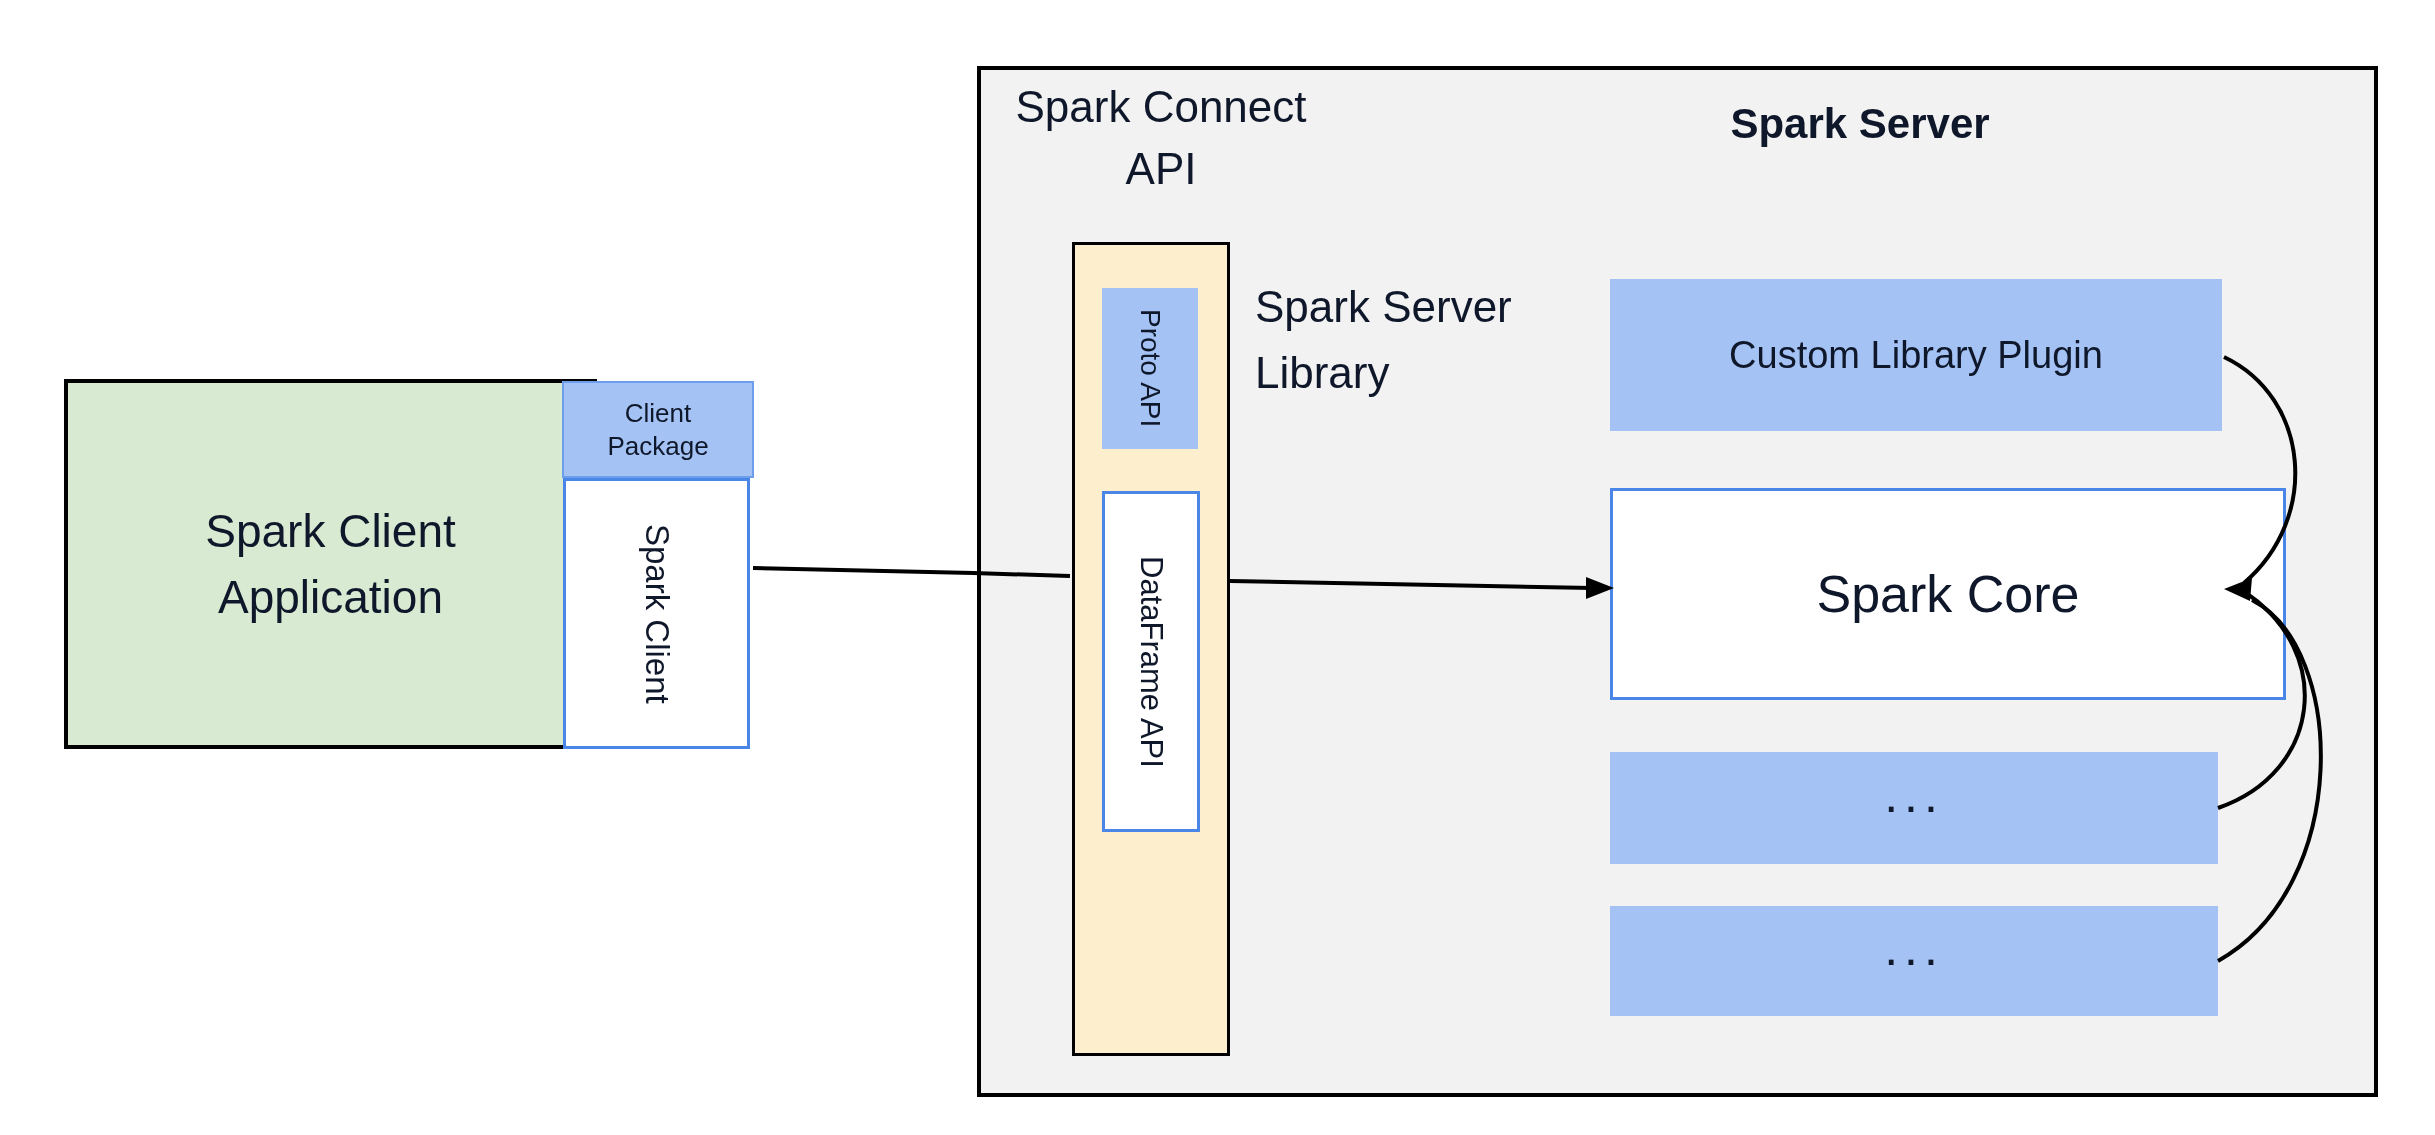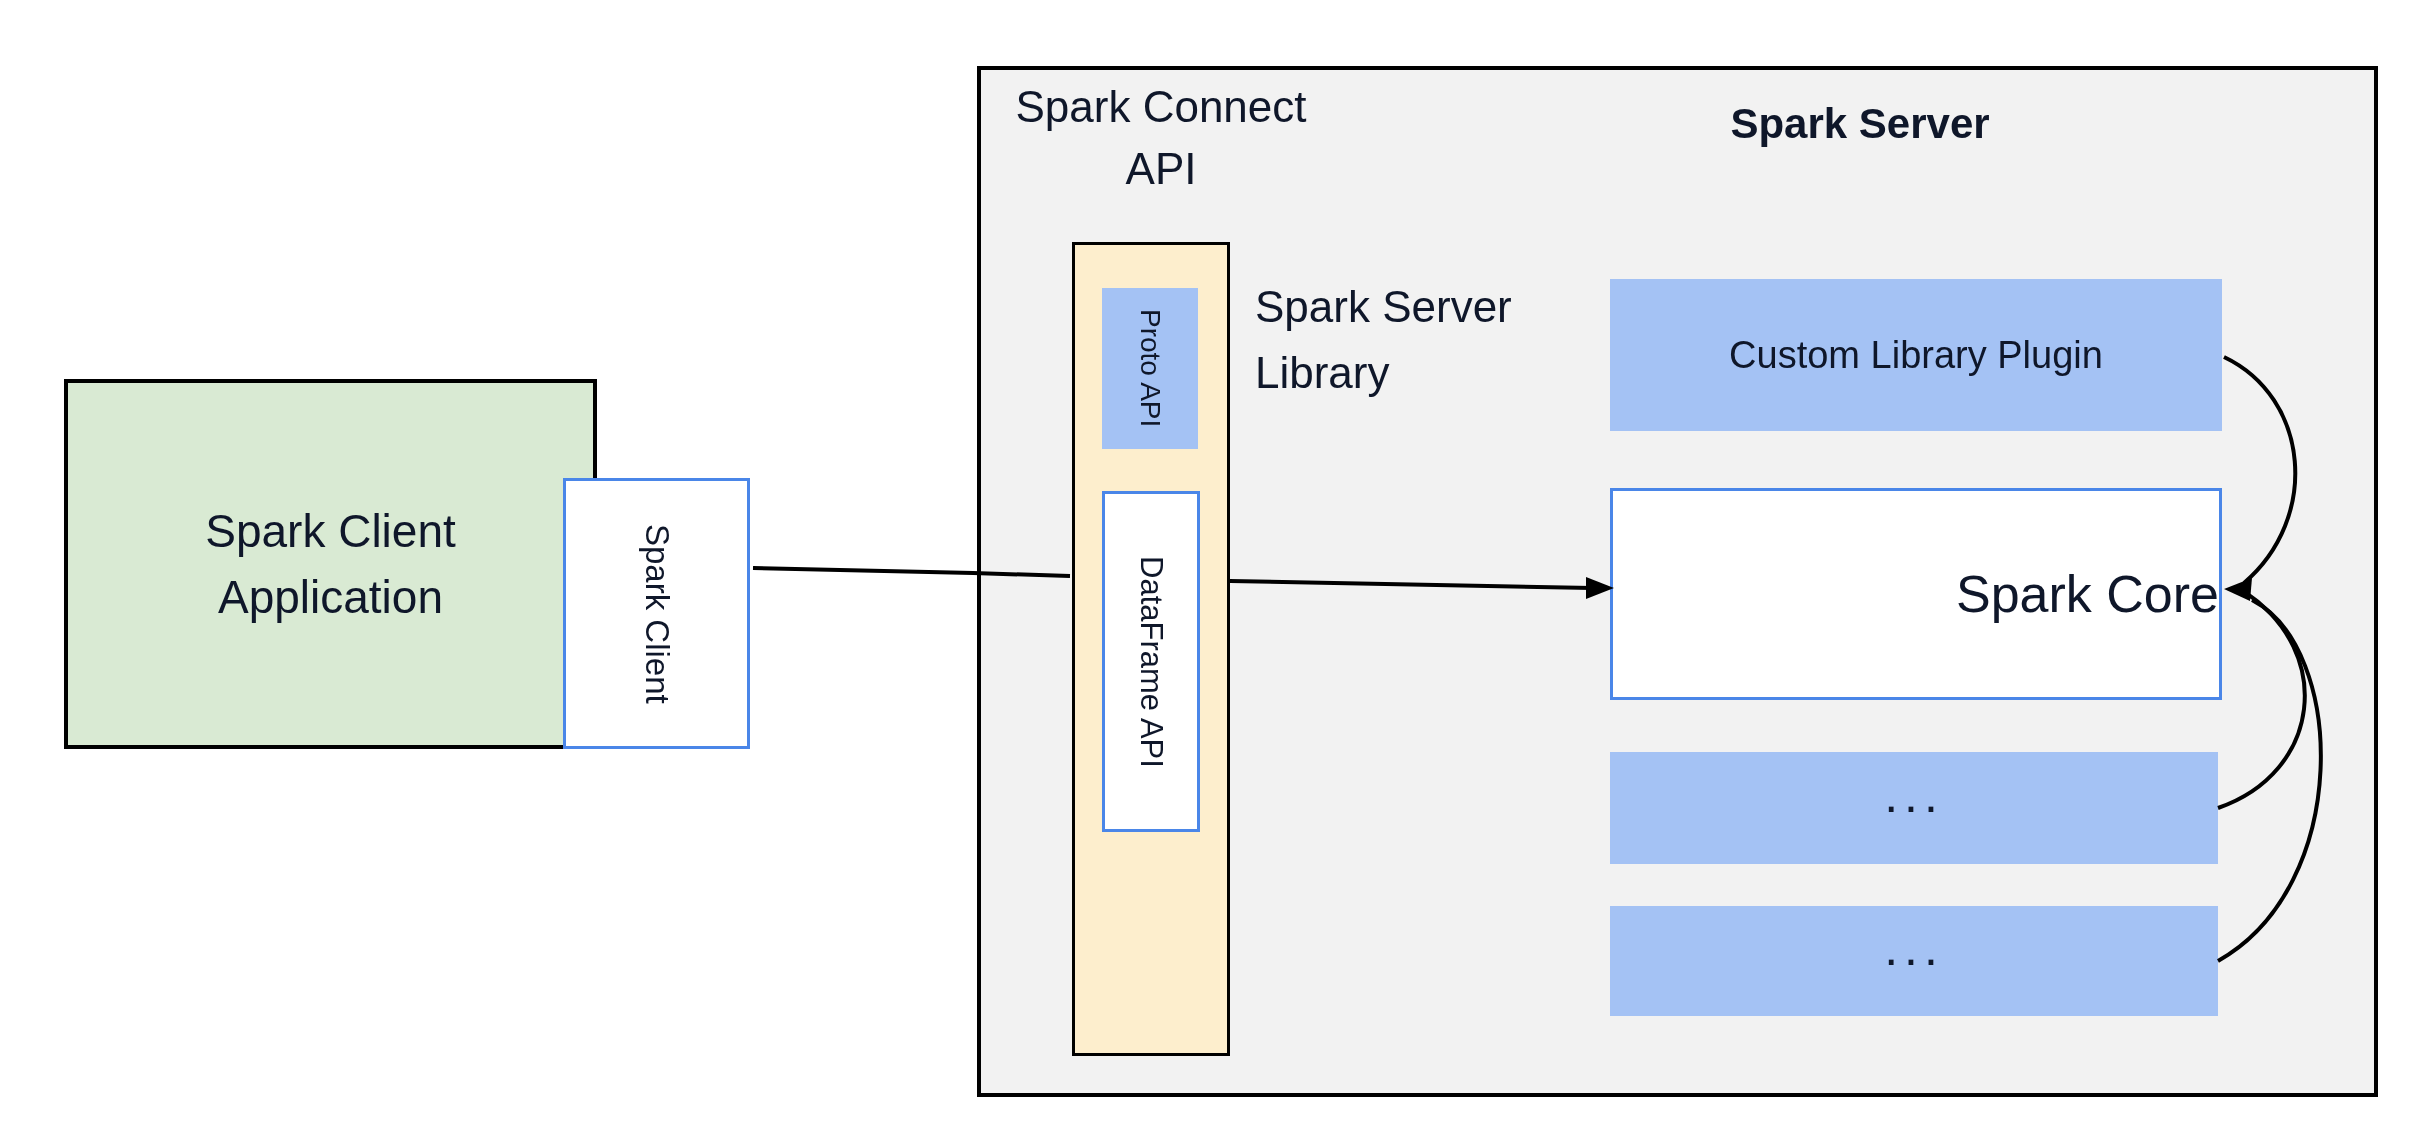--- a/index.html
+++ b/index.html
@@ -86,25 +86,24 @@
     left: 1660px; top: 100px; width: 400px;
     font-size: 42px; font-weight: bold;
     text-align: center;
   }
   .plugin-box {
     left: 1610px; top: 279px; width: 612px; height: 152px;
     background: var(--blue-fill);
     font-size: 38px;
   }
   .core-box {
-    left: 1610px; top: 488px; width: 612px; height: 212px;
+    left: 1610px; top: 488px; width: 676px; height: 212px;
     background: #fff;
     border: 3px solid var(--blue-border);
     font-size: 52px;
-    justify-content: flex-end;
   }
   .ext-box {
     left: 1610px; width: 608px; height: 112px;
     background: var(--blue-fill);
     font-size: 50px;
   }
   .ext-box-1 { top: 752px; }
   .ext-box-2 { top: 906px; height: 110px; }
   .ext-box span { position: relative; top: -13px; letter-spacing: 6px; }
 
@@ -131,20 +130,24 @@
   <div class="abs connect-api-label pre">Spark Connect
 API</div>
 
   <div class="abs server-title">Spark Server</div>
 
   <div class="abs client-app-box center-flex pre">
     <span class="pre">Spark Client
 Application</span>
   </div>
 
+  <div class="abs client-package-box center-flex pre">
+    <span class="pre">Client
+Package</span>
+  </div>
 
   <div class="abs spark-client-box center-flex">
     <span class="vtext">Spark Client</span>
   </div>
 
   <div class="abs server-library-box"></div>
 
   <div class="abs proto-api-box center-flex">
     <span class="vtext">Proto API</span>
   </div>

